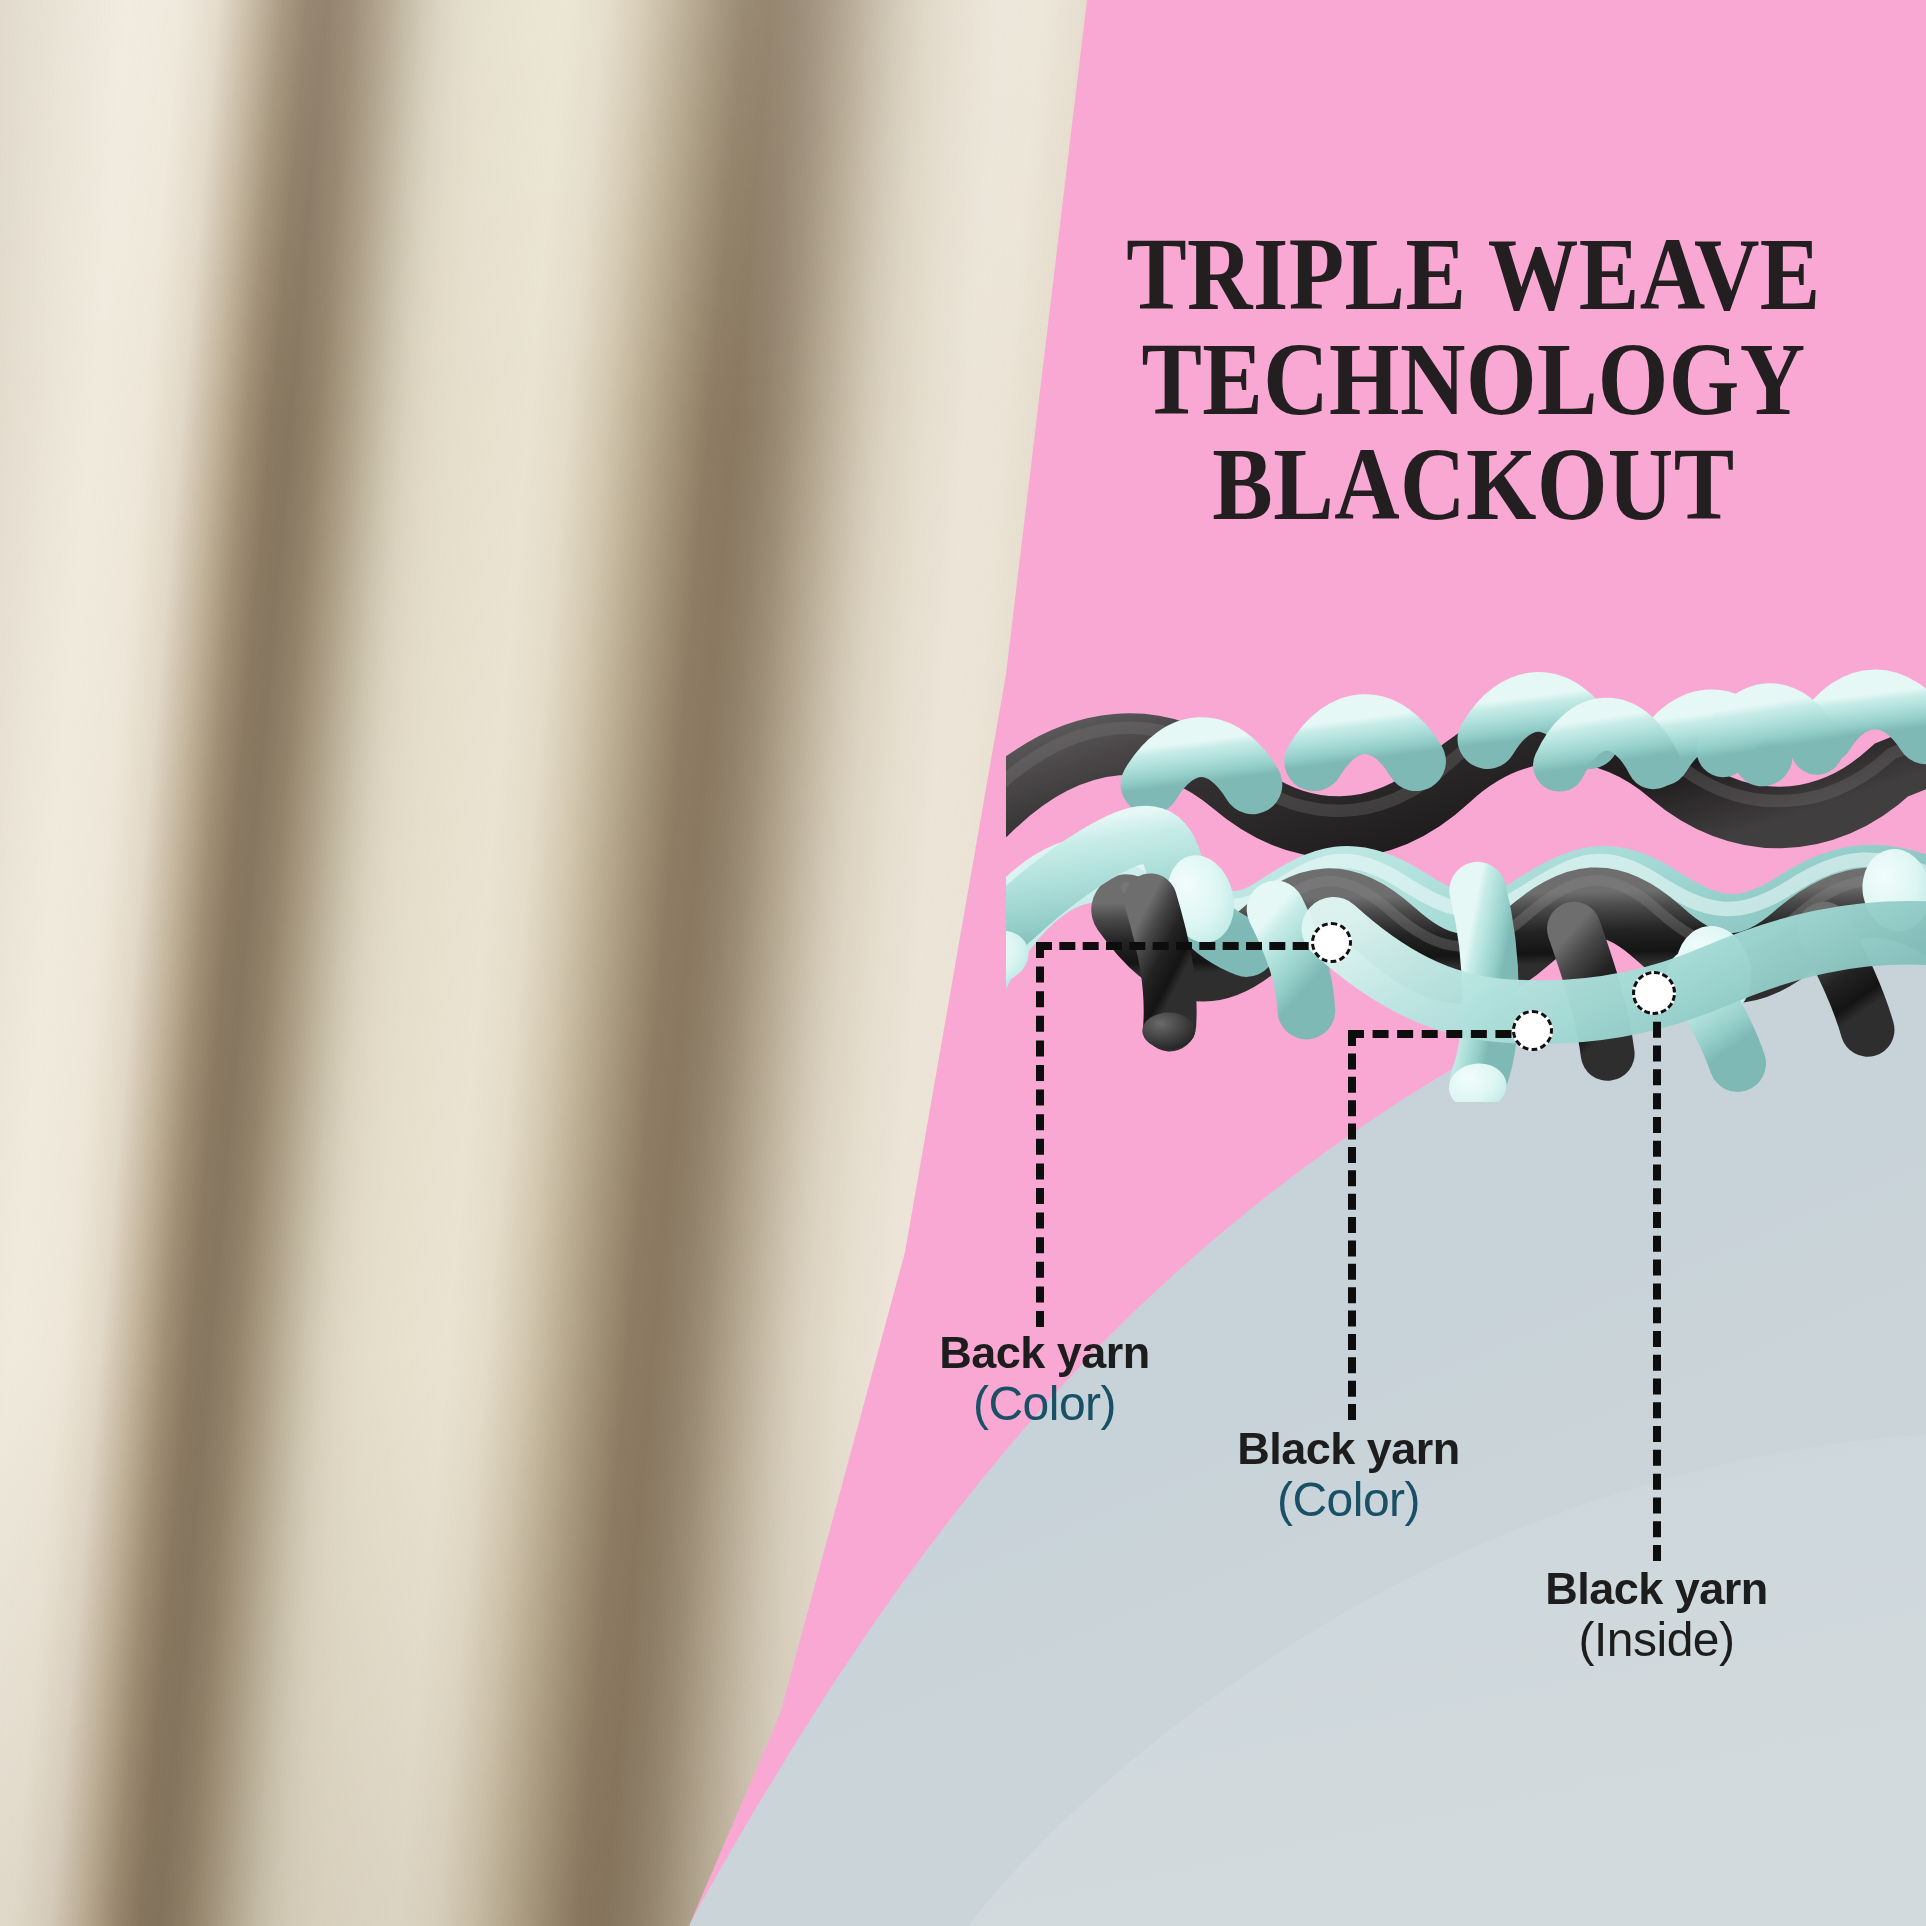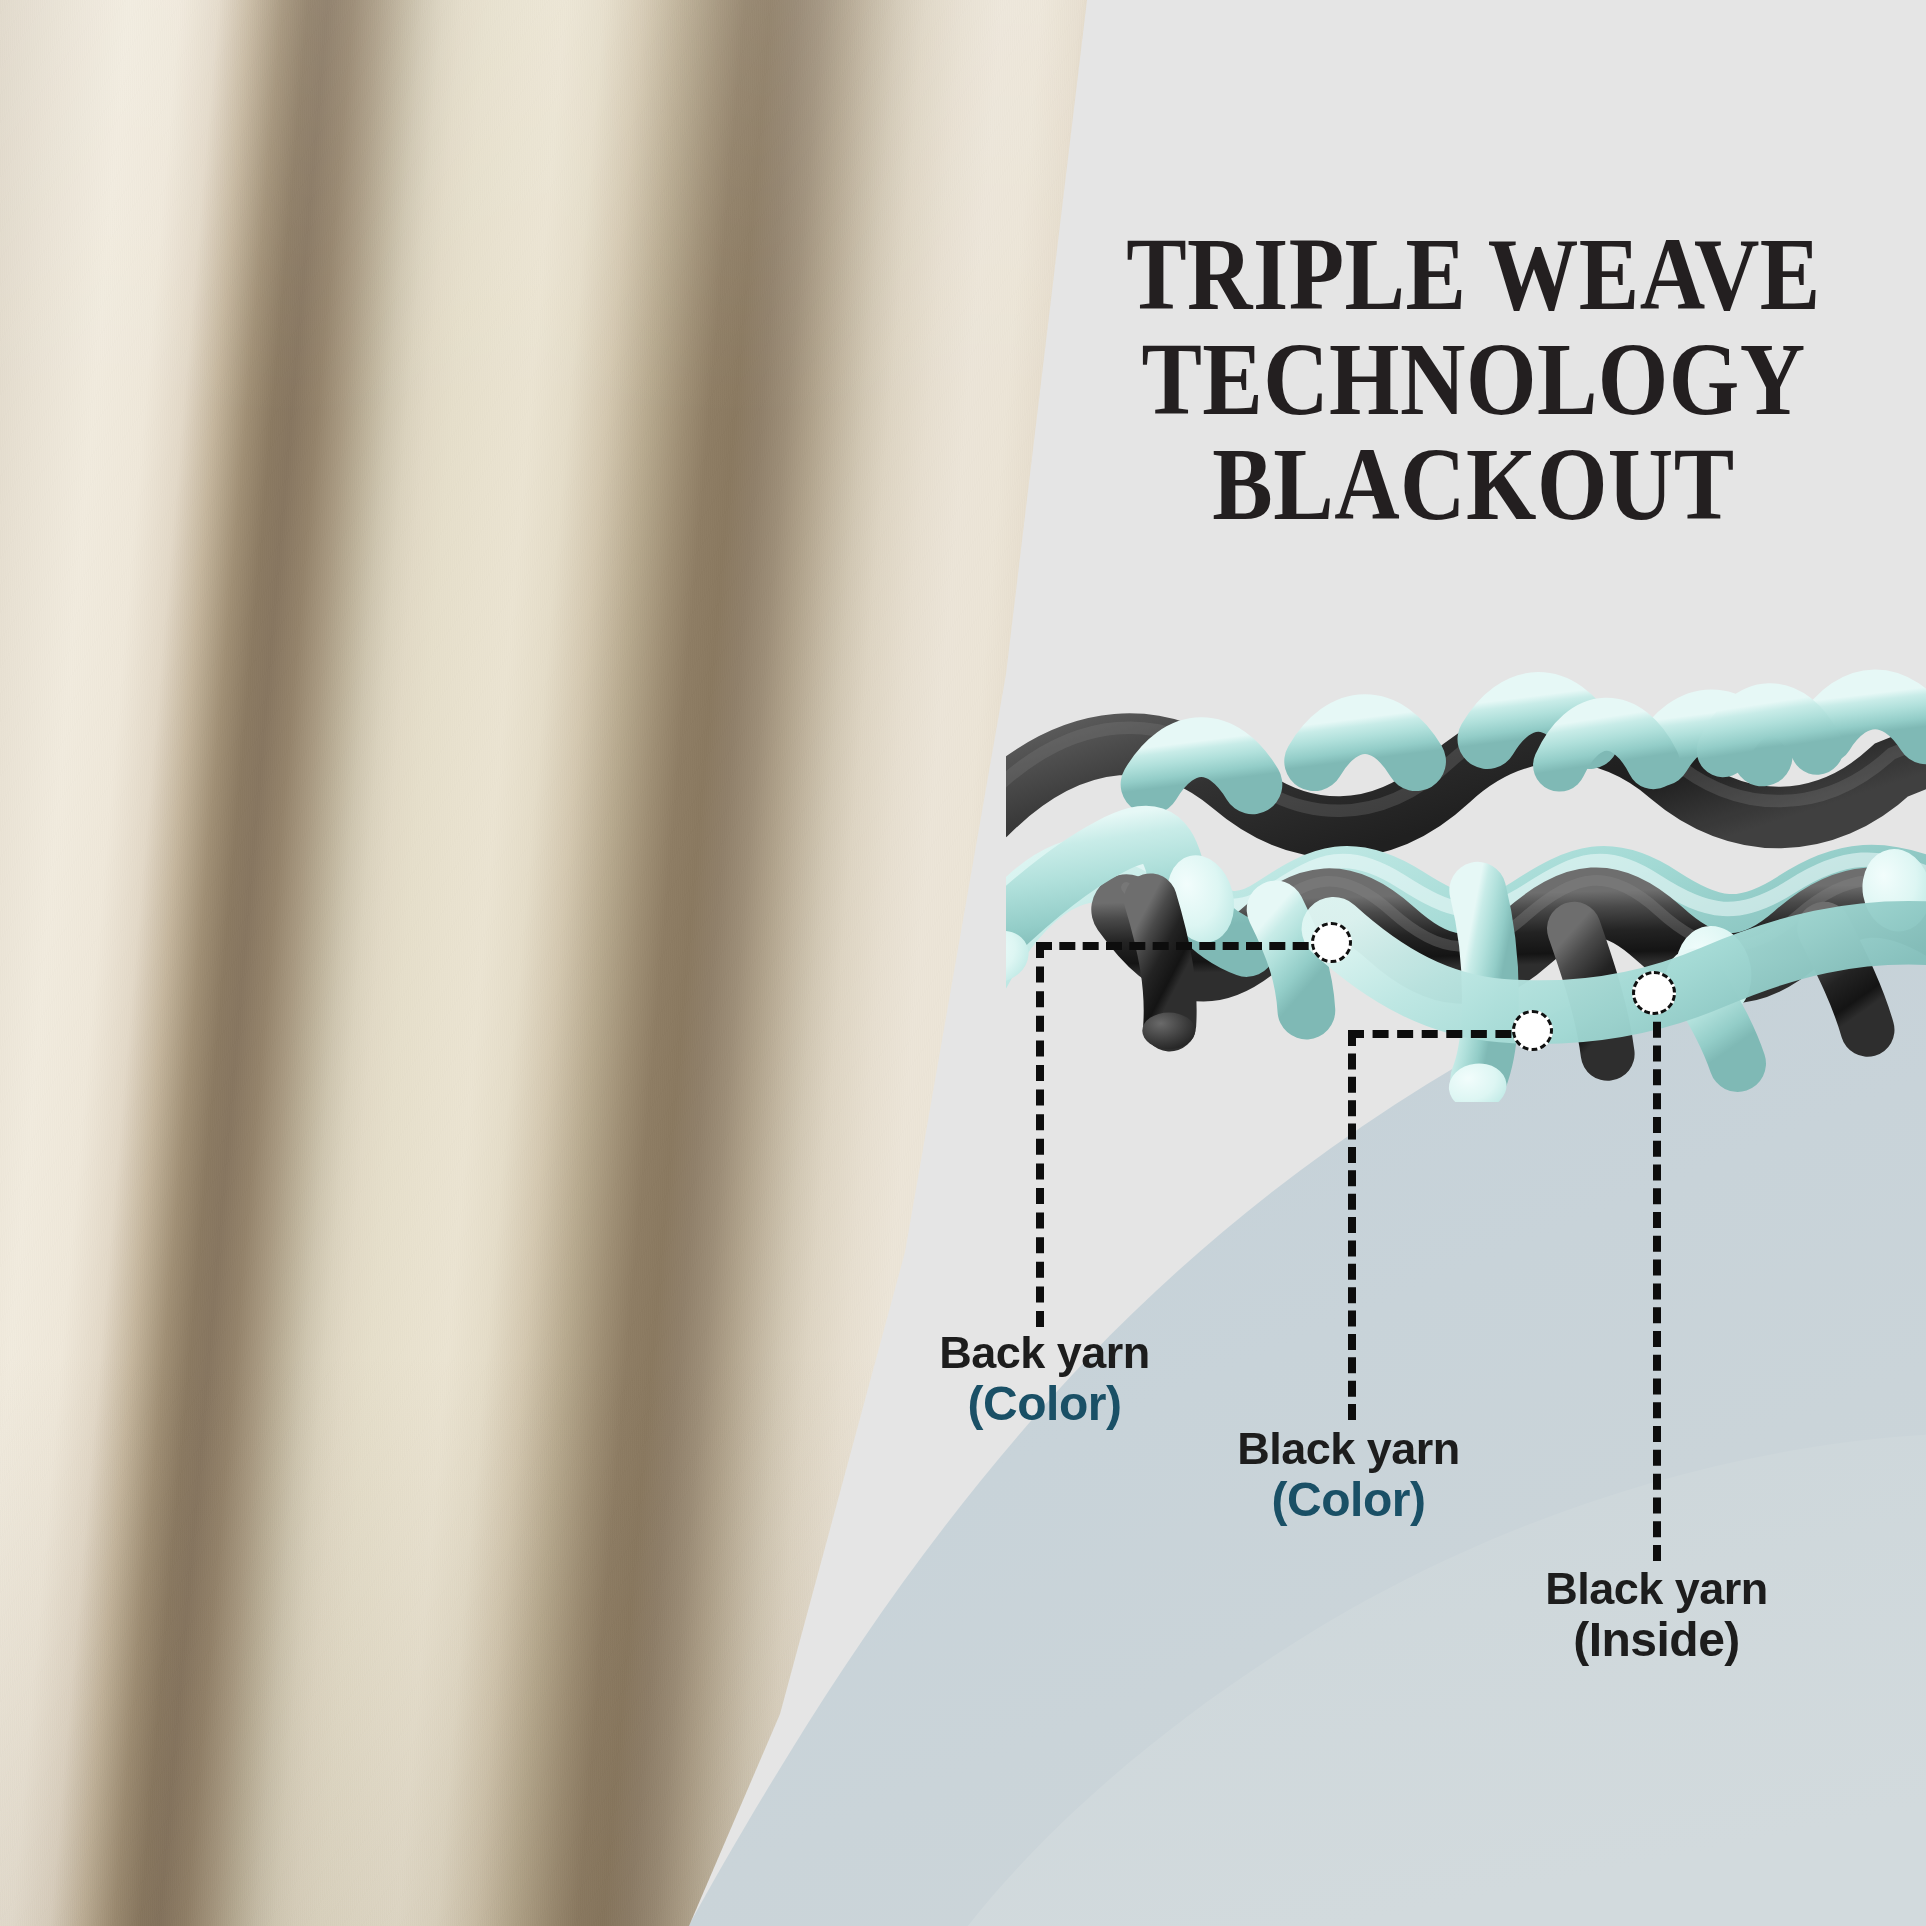--- a/index.html
+++ b/index.html
@@ -1,19 +1,19 @@
 <!DOCTYPE html>
 <html style="font-size:7.7px"><head>
 <meta charset="utf-8">
 <title>Triple Weave Technology Blackout</title>
 <style>
   html,body{margin:0;padding:0;background:#fff;}
   #stage{
     position:relative;width:1926px;height:1926px;overflow:hidden;
-    background:#e5e5e5;
+    background:#f9a8d4;
     font-family:"Liberation Sans", sans-serif;
   }
 
   
   #curtain-photo{
     position:absolute;left:0;top:0;width:1117px;height:1926px;
     clip-path: polygon(0 0, 1087px 0, 1006px 674px, 905px 1252px, 780px 1714px, 689px 1926px, 0 1926px);
     overflow:hidden;
   }
   .curtain-base{
@@ -123,21 +123,21 @@
     box-sizing:border-box;
   }
 
   
   .callout{position:absolute;text-align:center;white-space:nowrap;}
   .callout .l1{
     display:block;font-weight:bold;font-size:45px;color:#1d1d1d;
     letter-spacing:-0.5px;line-height:1.06;
   }
   .callout .l2{
-    display:block;font-weight:bold;font-size:48px;line-height:1.12;
+    display:block;font-weight:normal;font-size:48px;line-height:1.12;
     letter-spacing:-0.5px;
   }
   .teal{color:#1a5066;}
   .dark{color:#1d1d1d;}
 </style>
 </head>
 <body>
 
 <div id="stage">
 

